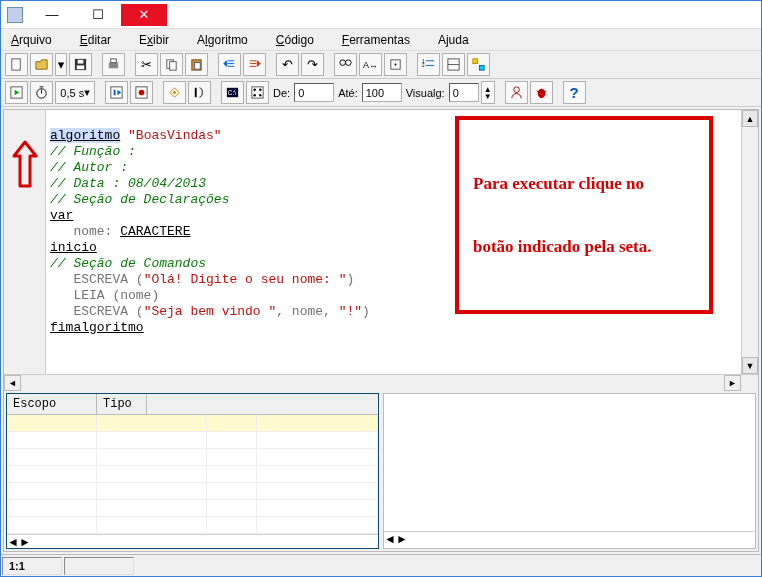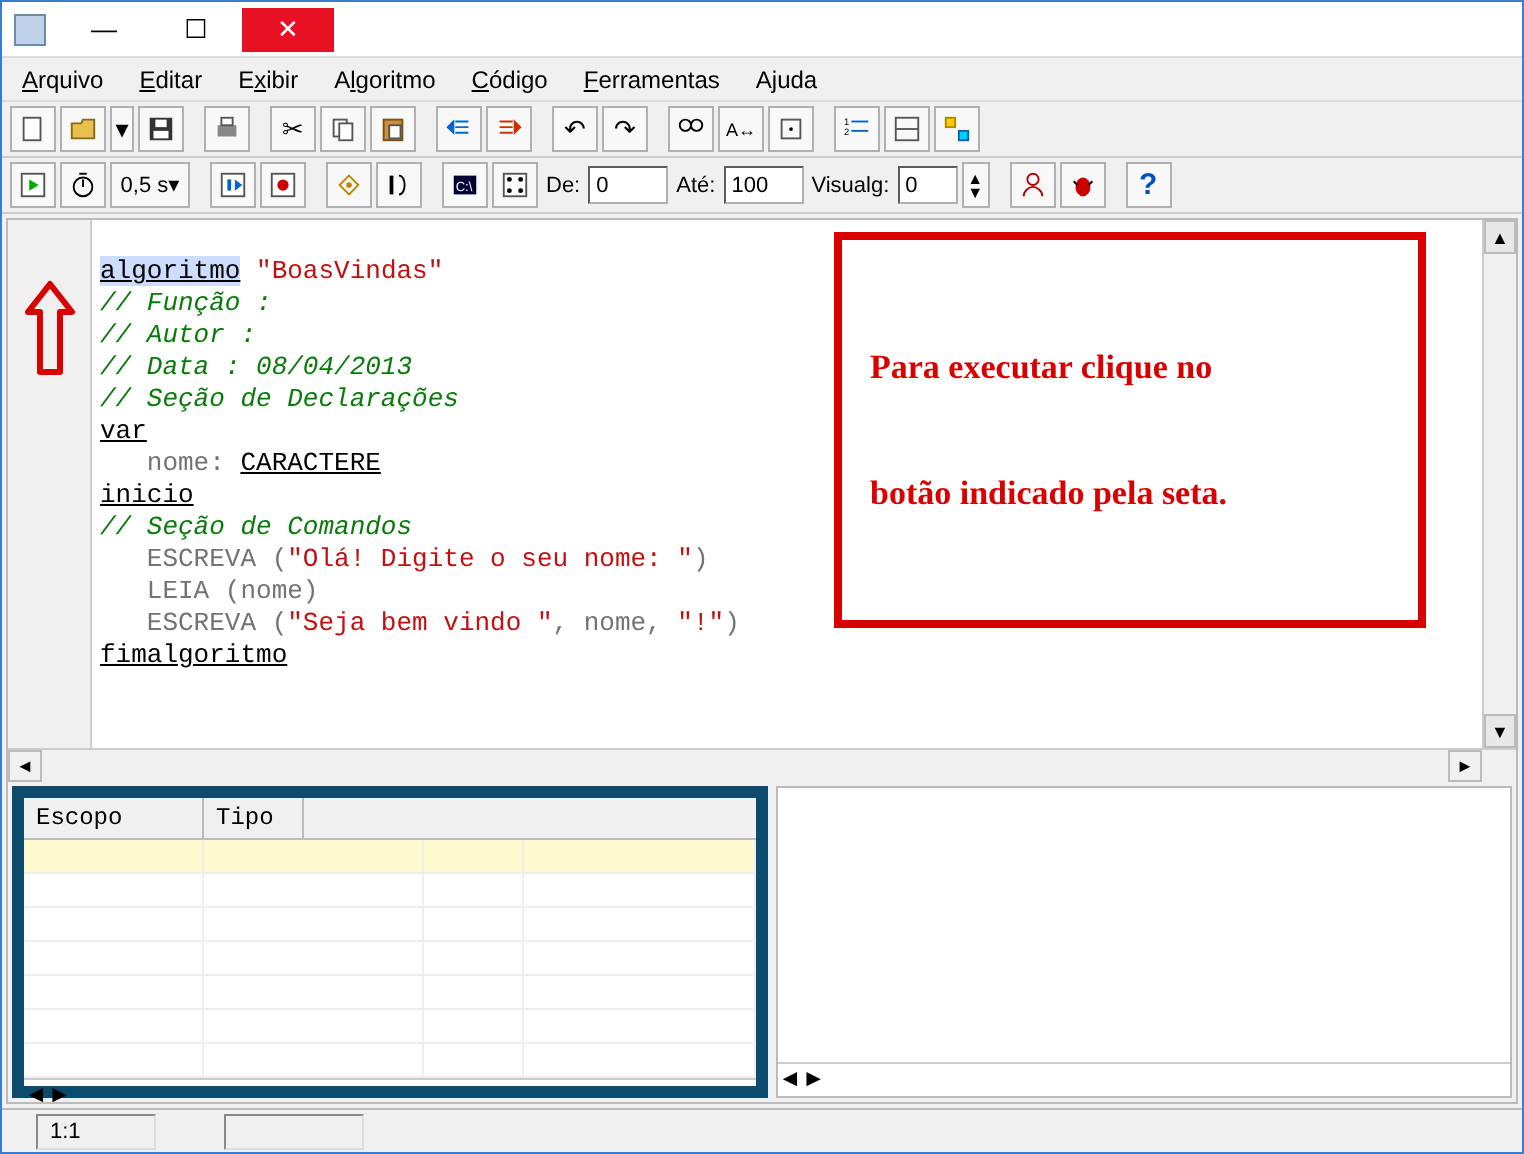--- a/index.html
+++ b/index.html
@@ -6,21 +6,21 @@
   html, body { width: 762px; height: 577px; font-family: "Segoe UI", Tahoma, sans-serif; font-size: 12px; background: #fff; overflow: hidden; }
   .window { width: 762px; height: 577px; border: 1px solid #3a7bd5; background: #f0f0f0; display: flex; flex-direction: column; }
   .titlebar { height: 28px; background: #fff; display: flex; align-items: center; border-bottom: 1px solid #ddd; }
   .titlebar .icon { width: 16px; height: 16px; margin: 0 6px; background: #c0d0e8; border: 1px solid #6a8ab0; }
   .titlebar .title { flex: 1; text-align: center; font-size: 12px; color: #000; }
   .win-btns { display: flex; }
   .win-btn { width: 46px; height: 22px; display: flex; align-items: center; justify-content: center; font-size: 13px; }
   .win-btn.min, .win-btn.max { background: #fff; color: #000; }
   .win-btn.close { background: #e81123; color: #fff; }
 
-  .menubar { height: 22px; background: #f0f0f0; display: flex; align-items: center; padding: 0 4px; gap: 6px; border-bottom: 1px solid #ddd; }
+  .menubar { height: 22px; background: #f0f0f0; display: flex; align-items: center; padding: 0 4px; gap: 16px; border-bottom: 1px solid #ddd; }
   .menu-item { padding: 2px 6px; cursor: default; }
   .menu-item u { text-decoration: underline; }
 
   .toolbar { background: #f0f0f0; border-bottom: 1px solid #ccc; display: flex; align-items: center; padding: 2px 4px; flex-wrap: wrap; gap: 2px; }
   .tb-btn { width: 23px; height: 23px; border: 1px solid #b0b0b0; background: #f8f8f8; display: flex; align-items: center; justify-content: center; font-size: 13px; }
   .tb-btn.wide { width: auto; padding: 0 4px; min-width: 40px; }
   .tb-sep { width: 6px; }
   .tb-input { height: 19px; width: 40px; border: 1px inset #b0b0b0; background: #fff; font-size: 11px; padding: 0 3px; }
   .tb-label { font-size: 11px; color: #000; padding: 0 2px; }
 
@@ -32,43 +32,43 @@
   .code { flex: 1; background: #fff; font-family: "Courier New", monospace; font-size: 13px; line-height: 16px; padding: 2px 4px; white-space: pre; position: relative; overflow: hidden; }
   .code .sel { background: #ccddff; }
   .kword { color: #000; text-decoration: underline; }
   .cmt { color: #0a7b0a; font-style: italic; }
   .str { color: #c01010; }
   .ident { color: #737373; }
   .vscroll { width: 17px; background: #f0f0f0; border-left: 1px solid #ccc; display: flex; flex-direction: column; }
   .vscroll .sbtn { height: 17px; background: #e8e8e8; border: 1px solid #bbb; display:flex; align-items:center; justify-content:center; font-size:9px;}
   .vscroll .track { flex:1; }
 
-  .callout { position: absolute; top: 6px; right: 28px; border: 4px solid #d80000; background: #fff; padding: 10px 14px; font-family: "Georgia", serif; font-weight: bold; font-size: 17px; color: #d80000; width: 296px; line-height: 1.25; }
+  .callout { position: absolute; top: 6px; right: 28px; border: 4px solid #d80000; background: #fff; padding: 10px 14px; font-family: "Georgia", serif; font-weight: bold; font-size: 17px; color: #d80000; width: 258px; line-height: 1.25; }
 
   .hscroll-row { height: 17px; display: flex; background: #f0f0f0; border-top:1px solid #ccc;}
   .hscroll-row .hbtn { width:17px; border:1px solid #bbb; display:flex;align-items:center;justify-content:center;font-size:9px;}
   .hscroll-row .htrack { flex:1; }
   .hscroll-row .corner{width:17px; background:#f0f0f0;}
 
   .bottom-panes { height: 160px; display: flex; gap: 4px; padding: 2px; }
-  .var-table { flex: 1; border: 6px solid #0c4a6e; background: #fff; display: flex; flex-direction: column; min-width: 0; }
+  .var-table { flex: 1; border: 1px solid #0c4a6e; background: #fff; display: flex; flex-direction: column; min-width: 0; }
   .vt-head { display: flex; background: #f0f0f0; border-bottom: 1px solid #bbb; font-family: "Courier New", monospace; font-size: 12px; }
   .vt-head .col { padding: 3px 6px; border-right: 1px solid #bbb; }
   .c1{width:90px;} .c2{width:110px;} .c3{width:50px;} .c4{flex:1;}
   .vt-body { flex:1; display:flex; flex-direction:column; }
   .vt-row { display:flex; height:17px; border-bottom:1px solid #eee;}
   .vt-row .cell{border-right:1px solid #eee;}
   .vt-row.first{background:#fffbcf;}
   .vt-hscroll{height:17px; display:flex; border-top:1px solid #ccc;}
   .out-pane { flex: 1; border: 1px solid #bbb; background: #fff; display:flex; flex-direction:column;}
   .out-body{flex:1;}
   .out-hscroll{height:17px; display:flex; border-top:1px solid #ccc;}
 
   .statusbar { height: 22px; background: #f0f0f0; border-top: 1px solid #bbb; display: flex; align-items: center; font-size: 11px; }
-  .sb-cell { border: 1px inset #ddd; height: 18px; padding: 1px 6px; margin: 17px; display:flex;align-items:center;}
+  .sb-cell { border: 1px inset #ddd; height: 18px; padding: 1px 6px; margin: 1px; display:flex;align-items:center;font-weight:bold;}
   .sb-pos{width:60px;} .sb-mod{width:70px;} .sb-msg{flex:1;}
   
   svg.ico{width:15px;height:15px;}
 </style>
 </head>
 <body>
 
 <div class="window">
 
   <div class="titlebar">

